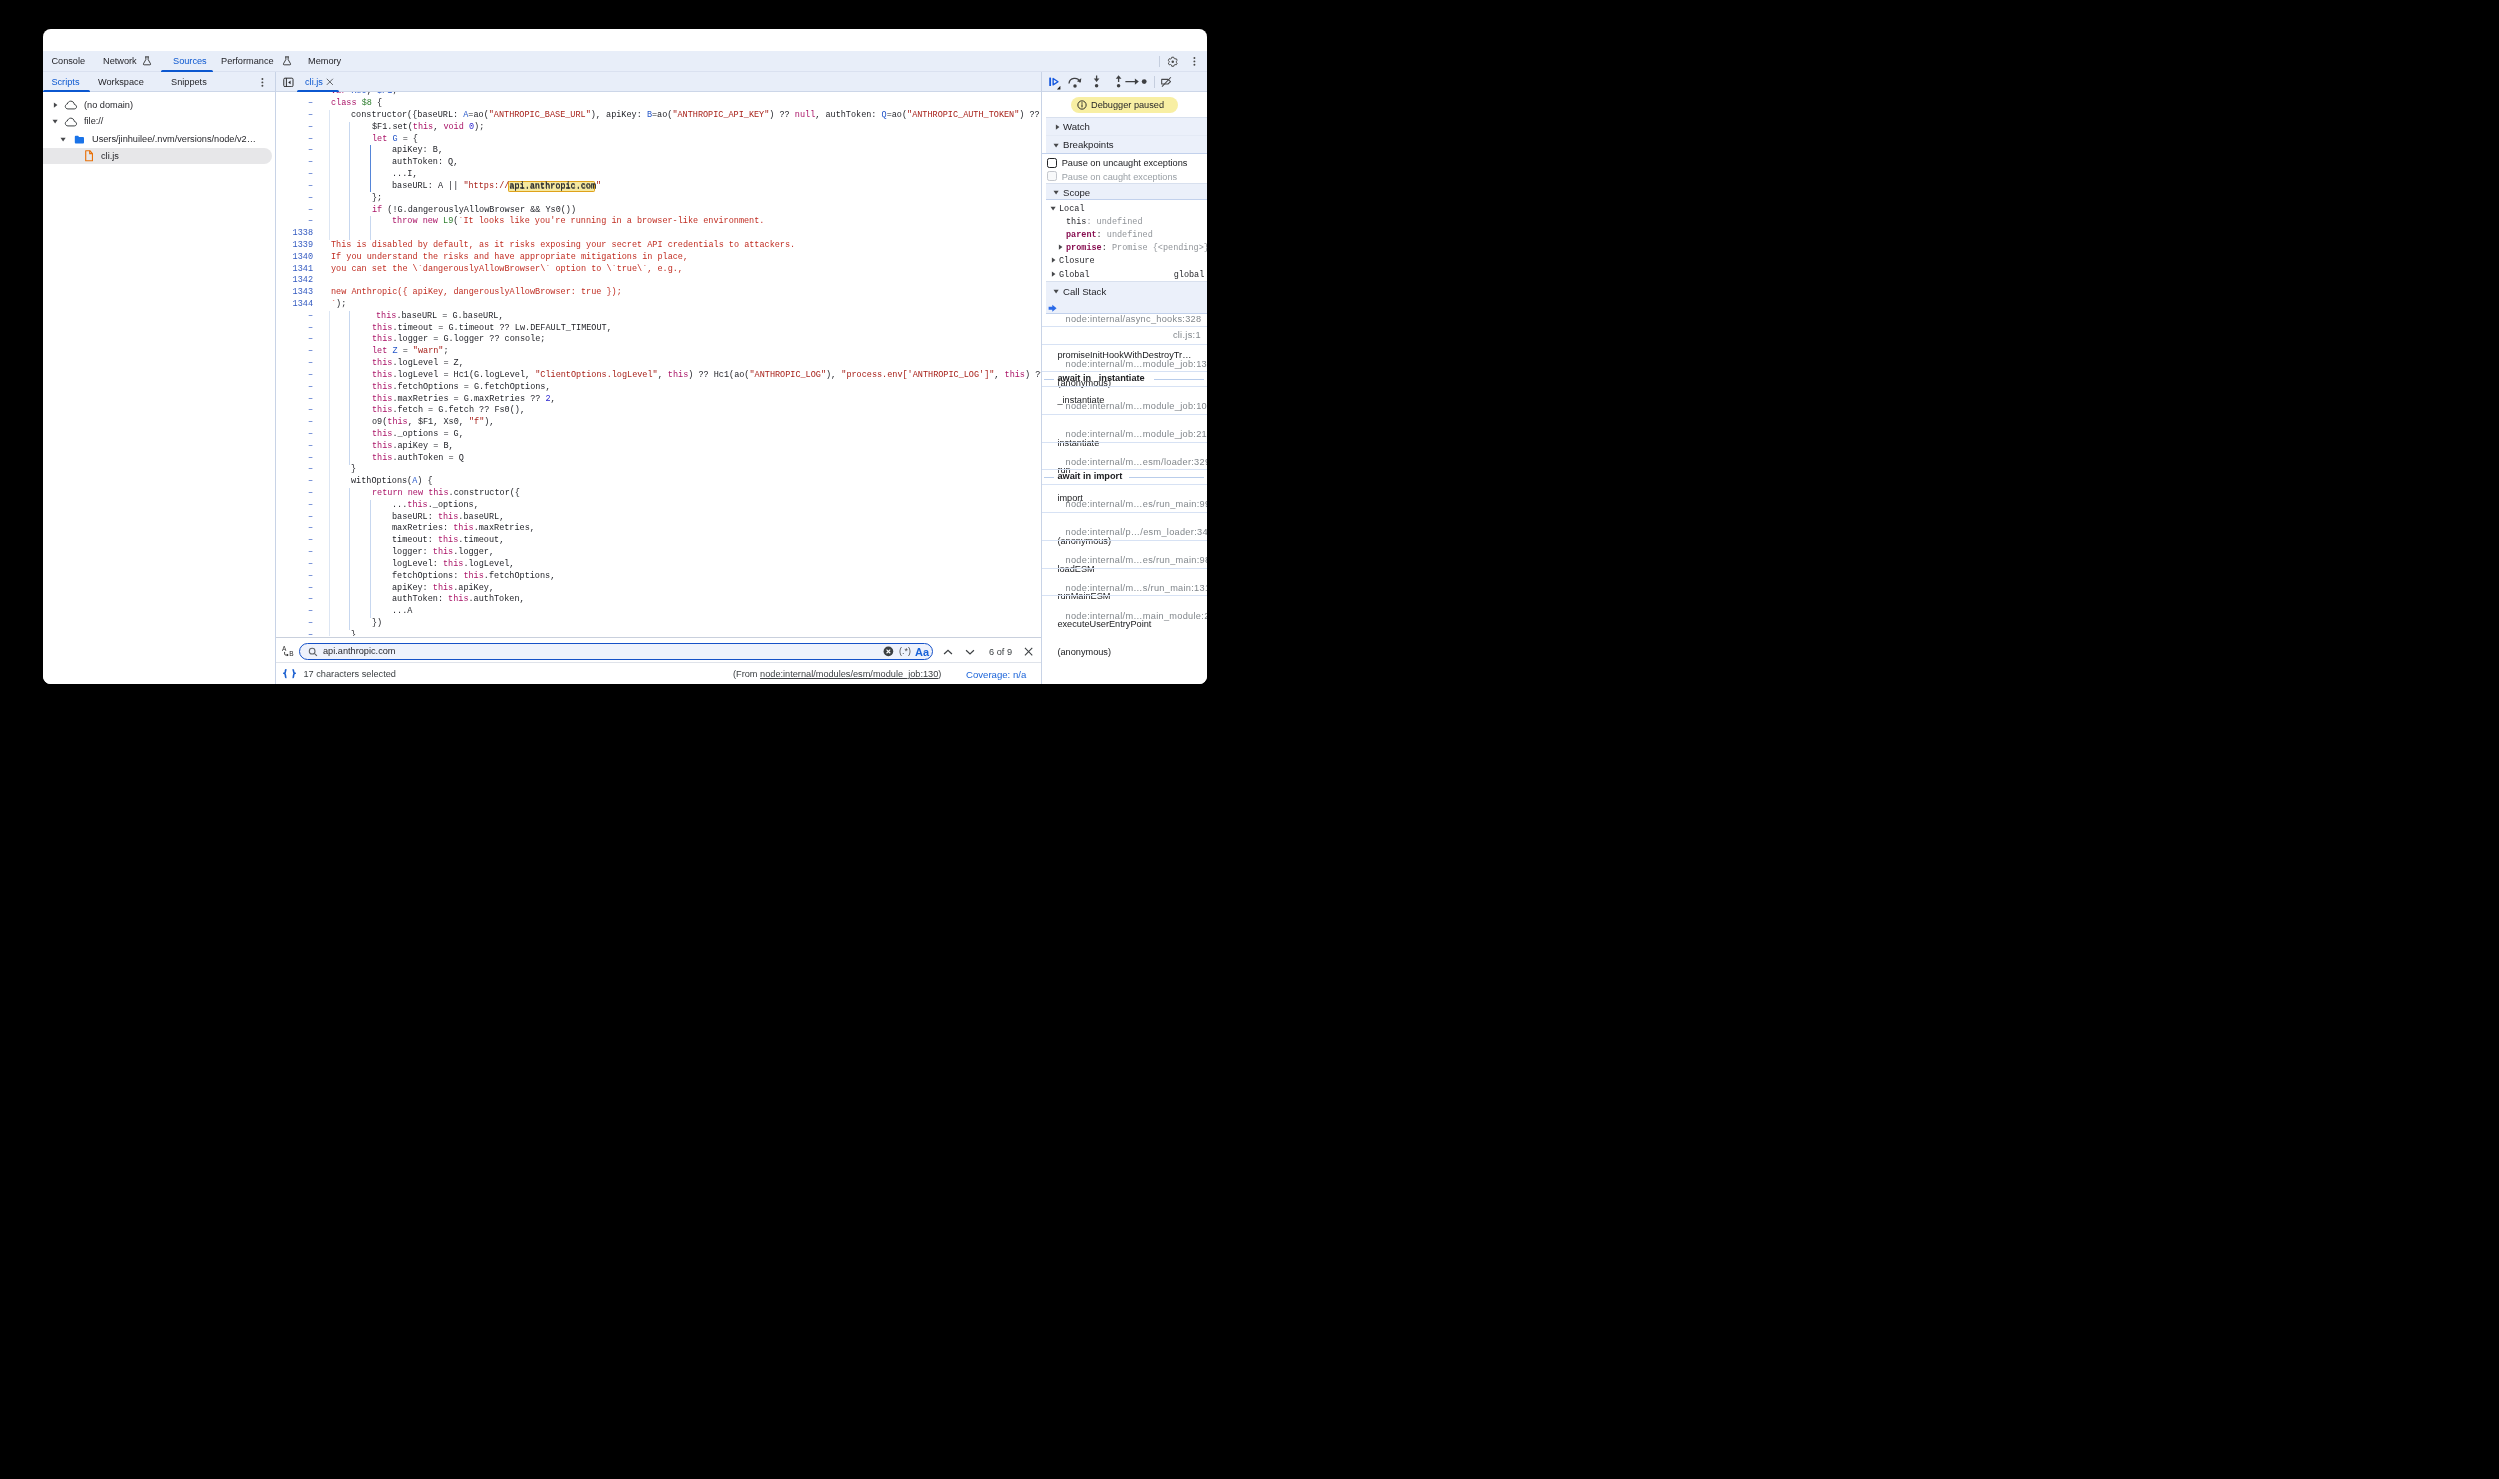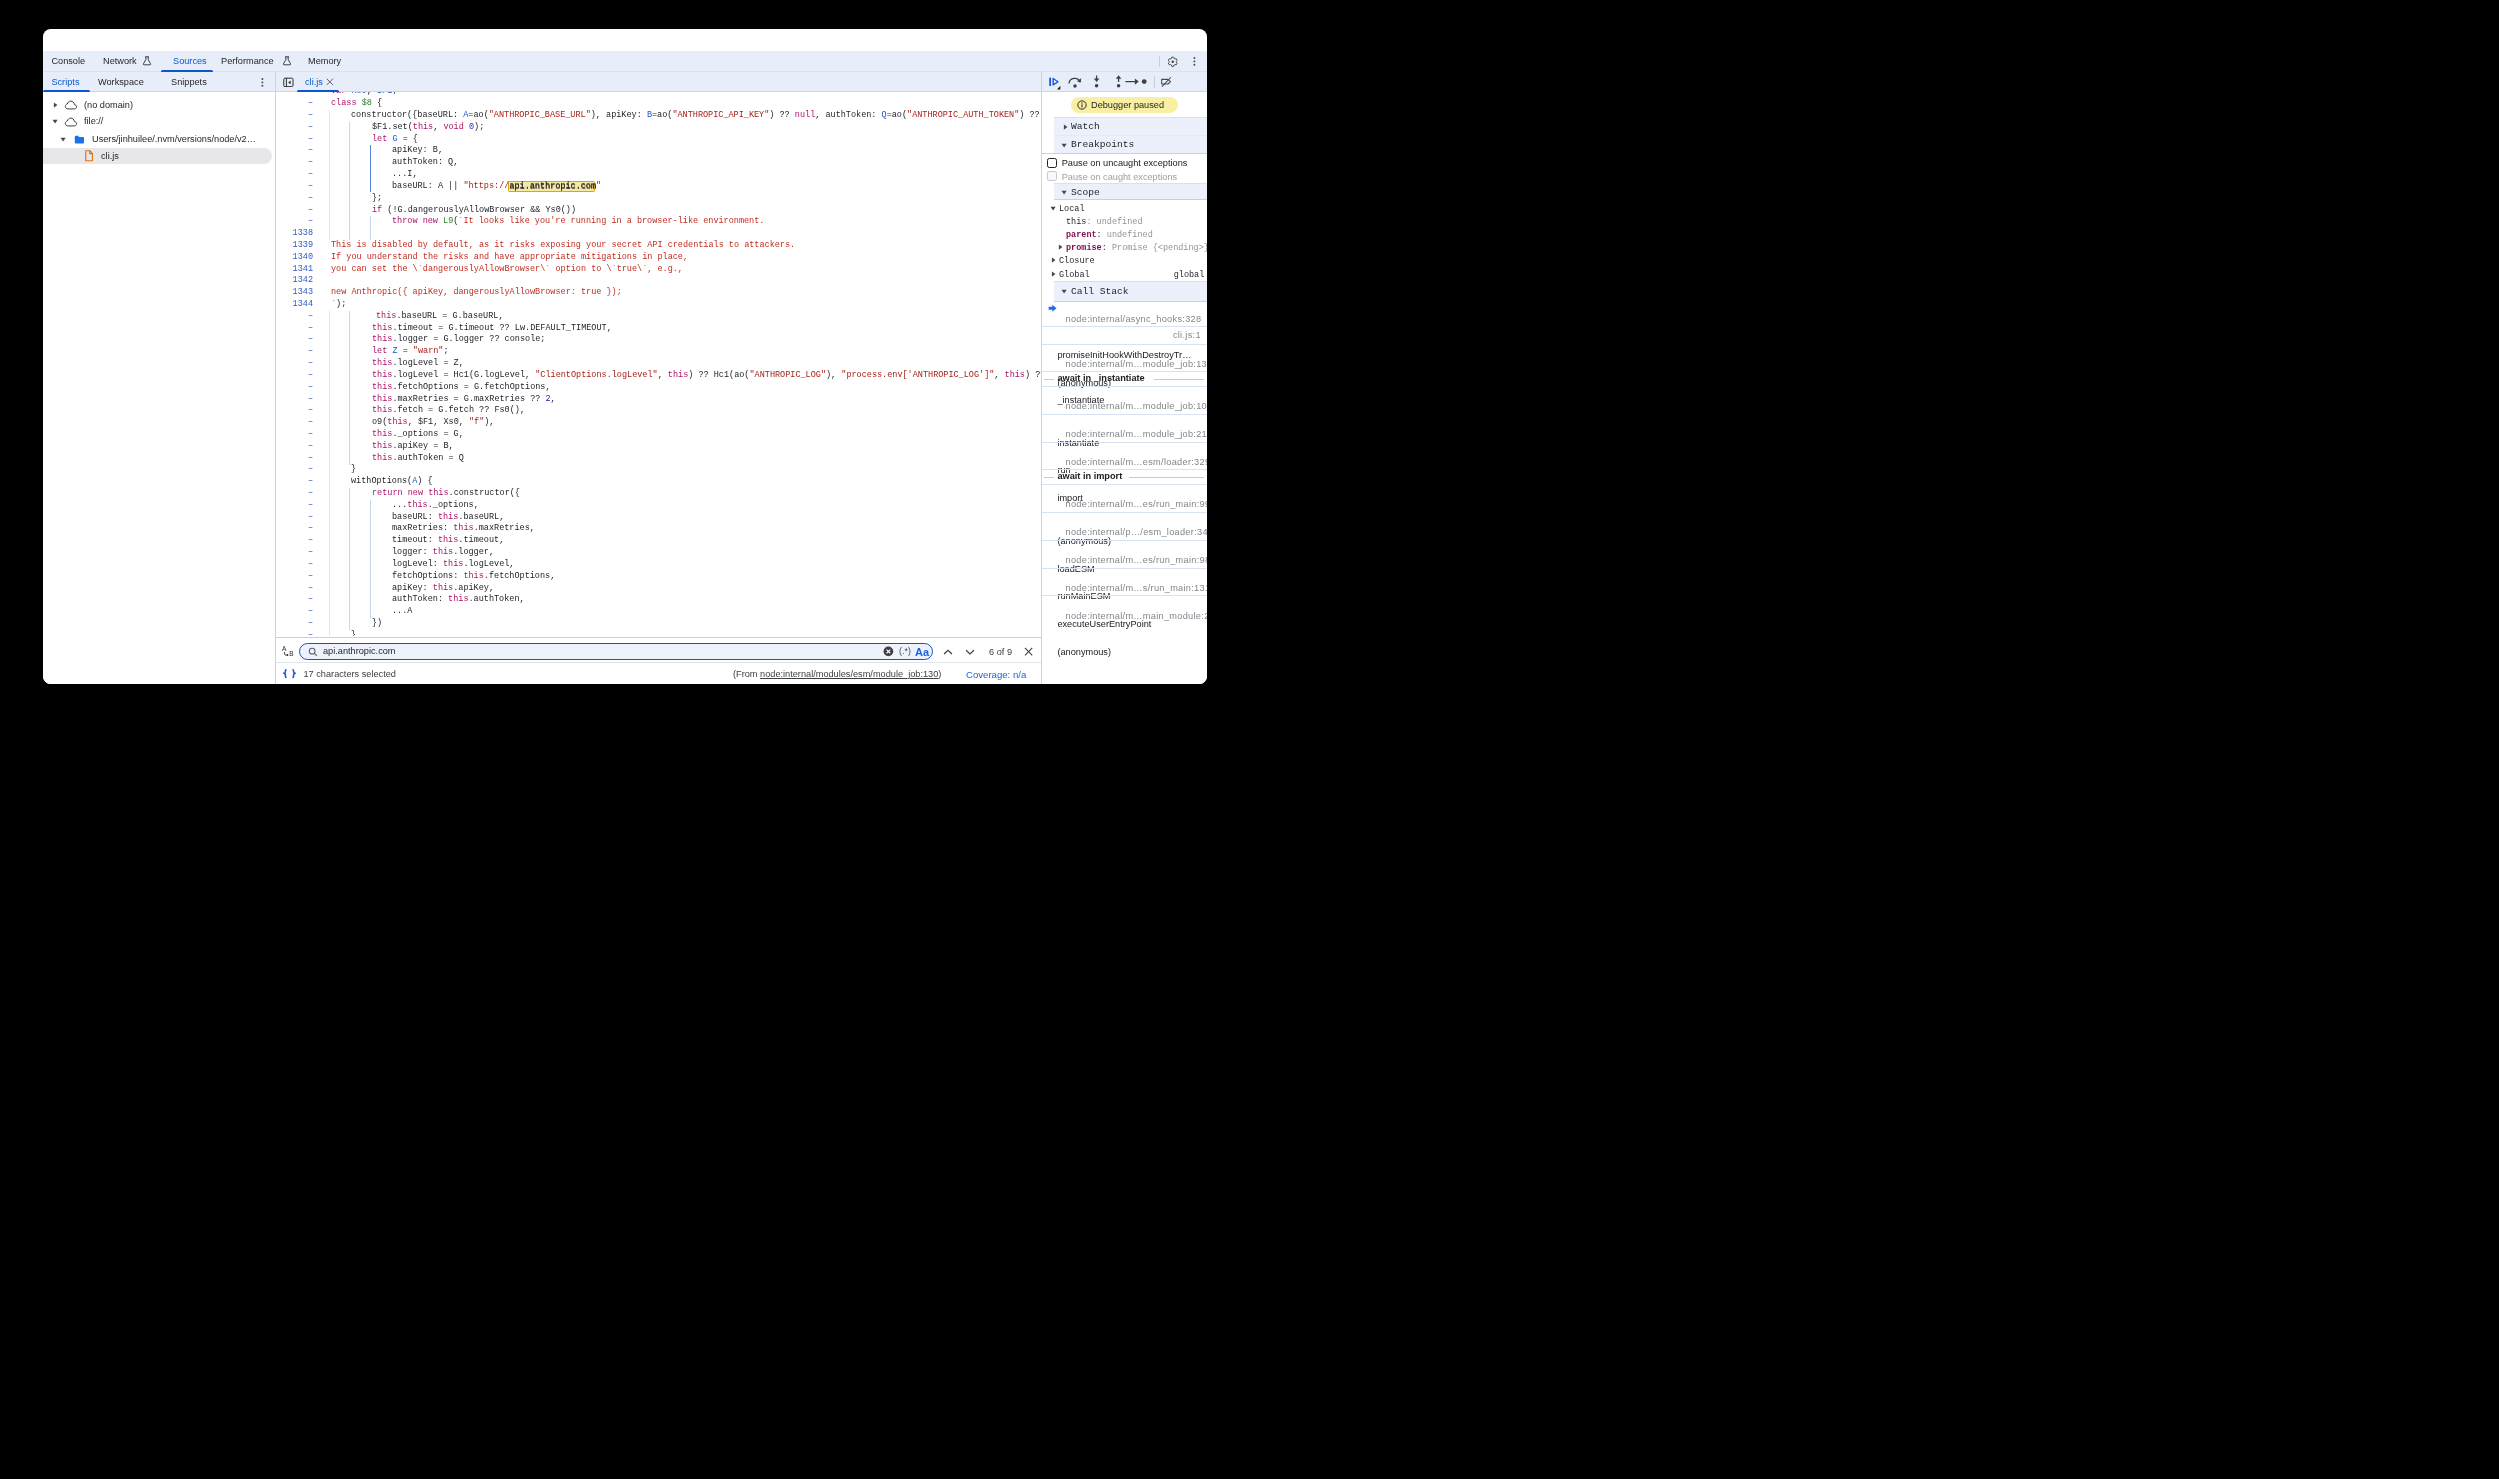--- a/index.html
+++ b/index.html
@@ -32,21 +32,21 @@
 .gl { position:absolute; white-space:pre; font-family:"Liberation Mono",monospace; font-size:8.5px; line-height:11.8px; height:11.8px; color:#3259c0; right:728px; left:auto; text-align:right; }
 .k { color:#aa1467; } .d { color:#2355c8; } .g { color:#2d7d2d; } .s { color:#a8211a; } .r { color:#c02d22; } .n { color:#2822ce; }
 .ig0,.ig,.iga { position:absolute; width:0.8px; }
 .ig0 { background:#dde6f3; } .ig { background:#c7d7ef; } .iga { background:#5585d8; }
 #match { position:absolute; background:#f5e8a0; border:0.9px solid #dfa21a; border-radius:1.2px; }
 #match span { position:absolute; left:0.5px; top:0.3px; font-family:"Liberation Mono",monospace; font-size:8.5px; line-height:10.6px; color:#2a2b30; white-space:pre; }
 
 #searchrow { position:absolute; left:233px; top:608px; width:765px; height:26px; background:#fff; border-top:0.8px solid #c9d0dd; }
 #statusrow { position:absolute; left:233px; top:633px; width:765px; height:22px; background:#fff; border-top:0.8px solid #dfe3ea; font-size:9.2px; color:#3c4043; }
 #spill { position:absolute; left:23px; top:4.6px; width:634px; height:17.5px; background:#eef2fc; border:1.3px solid #1551c8; border-radius:8.8px; }
-.hdr { position:absolute; left:12px; width:100%; background:#ebf0fa; font-size:9.6px; color:#1f1f24;font-family:Liberation Mono, monospace; }
+.hdr { position:absolute; left:4px; width:100%; background:#ebf0fa; font-size:9.6px; color:#1f1f24; }
 .hdr span { position:absolute; left:17px; }
 .csb { position:absolute; left:0; width:100%; height:0.8px; background:#d7e2f4; }
 .csbl { position:absolute; height:0.8px; background:#b9cdeb; }
 .cst { font-size:9.2px; color:#202124;margin-top:48px; }
 .csl { font-size:9.2px; color:#80868b; white-space:nowrap; letter-spacing:0.3px; }
 .csa { font-size:9.2px; font-weight:bold; color:#202124; }
 .mono11 { font-family:"Liberation Mono",monospace; font-size:8.5px; white-space:pre; }
 .sdark { color:#28292e; } .sgrey { color:#909499; } .sprop { color:#881052; font-weight:bold; }
 .cb { position:absolute; left:5.3px; width:9.6px; height:9.6px; border-radius:2.3px; background:#fff; }
 </style></head><body>
@@ -437,21 +437,21 @@
         </svg>
       </div>
       <div class="abs mono11" style="left:17px;top:164px"><span class="sdark">Closure</span></div>
 <div class="abs" style="left:7.8px;top:179px">
         <svg width="6.2" height="6.2" viewBox="0 0 8 8">
           <path d="M2.4 0.7 L7 4 2.4 7.3 z" fill="#47484b"></path>
         </svg>
       </div>
       <div class="abs mono11" style="left:17px;top:178px"><span class="sdark">Global</span></div>
 <div class="abs mono11 sdark" style="right:2.7px;left:auto;top:178px">global</div>
-    <div class="hdr" style="top:189px;height:21px;border-top:0.8px solid #d8e0ee;border-bottom:0.8px solid #c2d1ec">
+    <div class="hdr" style="top:189px;height:33px;border-top:0.8px solid #d8e0ee;border-bottom:0.8px solid #c2d1ec">
         <span class="abs" style="left:6.5px;top:5.5px">
           <svg width="6.2" height="6.2" viewBox="0 0 8 8">
             <path d="M0.7 2.4 L7.3 2.4 4 7 z" fill="#47484b"></path>
           </svg>
         </span>
         <span style="top:3.5px">Call Stack</span>
       </div>
     <div class="abs" style="left:5.6px;top:212px">
         <svg width="9.2" height="8.5" viewBox="0 0 12 11">
           <path d="M0.8 3.4 H5.6 V0.8 L11.2 5.5 5.6 10.2 V7.6 H0.8 z" fill="#2a6ae8"></path>

